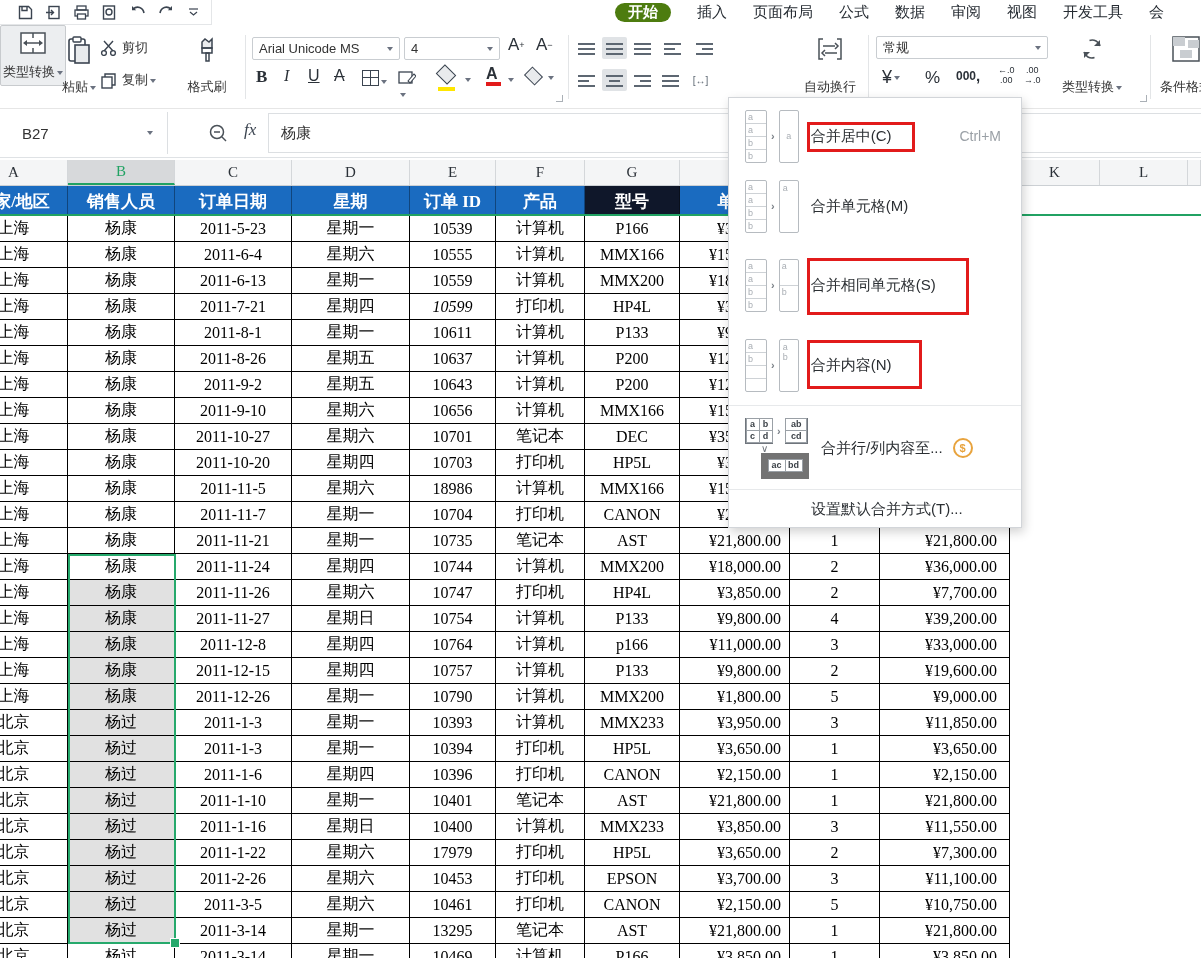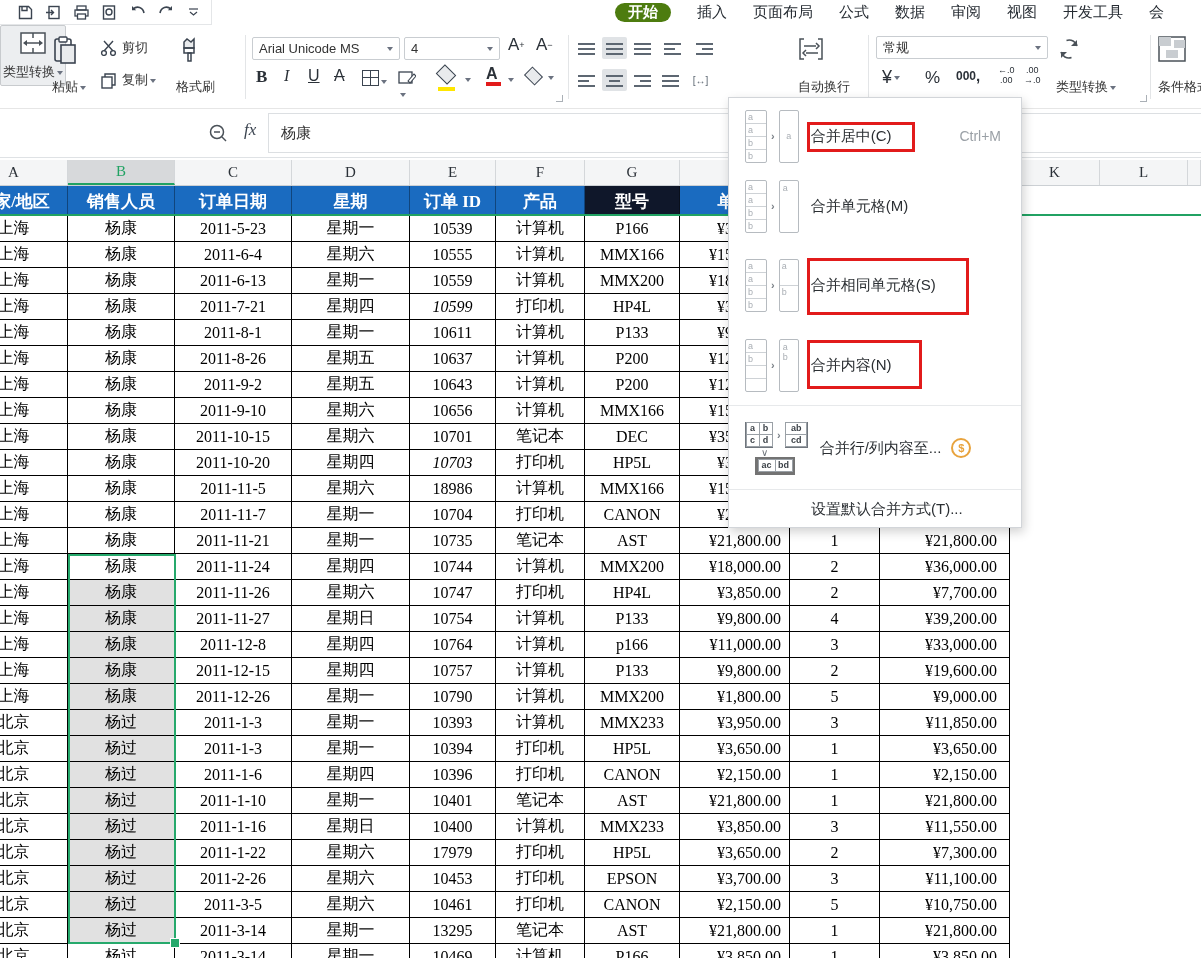--- a/index.html
+++ b/index.html
@@ -12,21 +12,21 @@
   .qbtn{width:19px;height:19px;display:flex;align-items:center;justify-content:center;color:#3b4450}
   #tabs{left:615px;top:0;width:586px;height:25px;display:flex;align-items:center;gap:26px;font-size:15px;color:#262c33}
   .tab{white-space:nowrap}
   .tab.active{background:#4d7c0f;color:#fff;border-radius:12px;padding:0 13px;font-weight:bold}
   
   #ribbon{left:0;top:25px;width:1201px;height:84px;border-bottom:1px solid #e6e6e6;box-sizing:border-box}
   .vsep{position:absolute;top:10px;height:64px;width:1px;background:#e3e5e7}
   .rlabel{font-size:13px;color:#333;white-space:nowrap}
   .darr{display:inline-block;width:0;height:0;border-left:3.5px solid transparent;border-right:3.5px solid transparent;
         border-top:4px solid #6b7280;vertical-align:middle;margin-left:2px}
-  .bigbtn{position:absolute;display:flex;flex-direction:column;align-items:flex-start;justify-content:space-between;height:60px;top:11px}
+  .bigbtn{position:absolute;display:flex;flex-direction:column;align-items:center;justify-content:space-between;height:60px;top:11px}
   .selbox{border:1px solid #c9cdd1;border-radius:2px;background:#fff;font-size:13px;color:#333;
           display:flex;align-items:center;justify-content:space-between;padding:0 6px;box-sizing:border-box;height:23px}
   .fmtbtn{font-size:15px;color:#2b3138;display:inline-flex;align-items:center;justify-content:center}
   .corner{position:absolute;width:6px;height:6px;border-right:1px solid #aab0b6;border-bottom:1px solid #aab0b6}
   .ali{width:17px;height:13px;display:inline-block;background-repeat:no-repeat;
        background-image:linear-gradient(#5d6772,#5d6772),linear-gradient(#5d6772,#5d6772),linear-gradient(#5d6772,#5d6772);
        background-size:17px 2px,11px 2px,17px 2px}
   .ali.l{background-position:0 1px,0 6px,0 11px}
   .ali.c{background-position:0 1px,3px 6px,0 11px}
   .ali.r{background-position:0 1px,6px 6px,0 11px}
@@ -78,21 +78,21 @@
   .mi-two i{flex:1;font-style:normal;font-size:9px;color:#a9aeb4;padding:1px 0 0 2px}
   .mi-two i:first-child{border-bottom:1px solid #ced2d6}
   .mi-chev{font-weight:bold;font-size:11px;color:#7a8087;margin:0 4px;font-style:normal}
   .ma-wrap{display:inline-flex;flex-direction:column;align-items:flex-start;flex:none}
   .ma-row{display:flex;align-items:center}
   .ma-g4{display:grid;grid-template-columns:13px 13px;border:1px solid #6f757c}
   .ma-g4 i,.ma-g2 i,.ma-g2h i{font-style:normal;font-weight:bold;font-size:9px;line-height:11px;color:#3c4248;text-align:center;border:1px solid #9aa0a6;margin:-0.5px}
   .ma-g2{display:flex;flex-direction:column;border:1px solid #6f757c}
   .ma-g2 i{width:20px}
   .ma-v{color:#6f757c;font-size:10px;line-height:9px;margin-left:16px}
-  .ma-g2h{display:flex;border:3px solid #737373;margin-left:10px}
+  .ma-g2h{display:flex;border:7px solid #737373;margin-left:16px}
   .ma-g2h i{width:16px}
   .premium{display:inline-flex;width:16px;height:16px;border:2px solid #e8a33d;border-radius:50%;color:#e8a33d;
            font-size:11px;font-weight:bold;align-items:center;justify-content:center;margin-left:10px;flex:none}
   svg{display:block}
 </style>
 </head>
 <body>
 
 <div id="qat" class="abs">
   <span class="qbtn">
@@ -292,20 +292,24 @@
         <rect x="1" y="1" width="26" height="24" fill="none" stroke="#4a5158" stroke-width="1.5"></rect>
         <rect x="1" y="1" width="12" height="9" fill="#c9cdd1"></rect>
         <rect x="16" y="4" width="11" height="8" fill="#c9cdd1"></rect>
         <rect x="8" y="14" width="12" height="8" fill="#c9cdd1"></rect>
       </svg>
     <span class="rlabel">条件格式</span>
   </div>
 </div>
 
 <div id="fbar" class="abs">
+  <div id="namebox">
+    <span>B27</span>
+    <span class="darr" style="position:absolute;right:14px"></span>
+  </div>
   <span class="abs" style="left:208px;top:13px">
       <svg width="20" height="20" viewBox="0 0 20 20">
         <circle cx="9" cy="9" r="6.5" fill="none" stroke="#4a5158" stroke-width="1.5"></circle>
         <path d="M6 9h6" stroke="#4a5158" stroke-width="1.5"></path>
         <path d="M14 14l4 4" stroke="#4a5158" stroke-width="1.5"></path>
       </svg>
     </span>
   <span class="abs" style="left:244px;top:10px;font-family:'Liberation Serif',serif;font-style:italic;font-size:17px;color:#3b4450">fx</span>
   <div id="fx-input">
       <span>杨康</span>
@@ -458,37 +462,37 @@
       <div class="cell" style="width: 95px;">MMX166</div>
       <div class="cell rgt" style="width: 110px;">¥15,000.00</div>
       <div class="cell" style="width: 90px;"></div>
       <div class="cell rgt" style="width: 130px; padding-right: 12px;"></div>
     </div>
     <div class="row" style="top: 208px;">
       <div class="cell" style="width: 68px;">
         <span class="colA-inner">上海</span>
       </div>
       <div class="cell" style="width: 107px;">杨康</div>
-      <div class="cell" style="width: 117px;">2011-10-15</div>
+      <div class="cell" style="width: 117px;">2011-10-27</div>
       <div class="cell" style="width: 118px;">星期六</div>
       <div class="cell" style="width: 86px;">10701</div>
       <div class="cell" style="width: 89px;">笔记本</div>
       <div class="cell" style="width: 95px;">DEC</div>
       <div class="cell rgt" style="width: 110px;">¥35,700.00</div>
       <div class="cell" style="width: 90px;"></div>
       <div class="cell rgt" style="width: 130px; padding-right: 12px;"></div>
     </div>
     <div class="row" style="top: 234px;">
       <div class="cell" style="width: 68px;">
         <span class="colA-inner">上海</span>
       </div>
       <div class="cell" style="width: 107px;">杨康</div>
       <div class="cell" style="width: 117px;">2011-10-20</div>
       <div class="cell" style="width: 118px;">星期四</div>
-      <div class="cell" style="width: 86px; font-style: italic;">10703</div>
+      <div class="cell" style="width: 86px;">10703</div>
       <div class="cell" style="width: 89px;">打印机</div>
       <div class="cell" style="width: 95px;">HP5L</div>
       <div class="cell rgt" style="width: 110px;">¥3,650.00</div>
       <div class="cell" style="width: 90px;"></div>
       <div class="cell rgt" style="width: 130px; padding-right: 12px;"></div>
     </div>
     <div class="row" style="top: 260px;">
       <div class="cell" style="width: 68px;">
         <span class="colA-inner">上海</span>
       </div>

